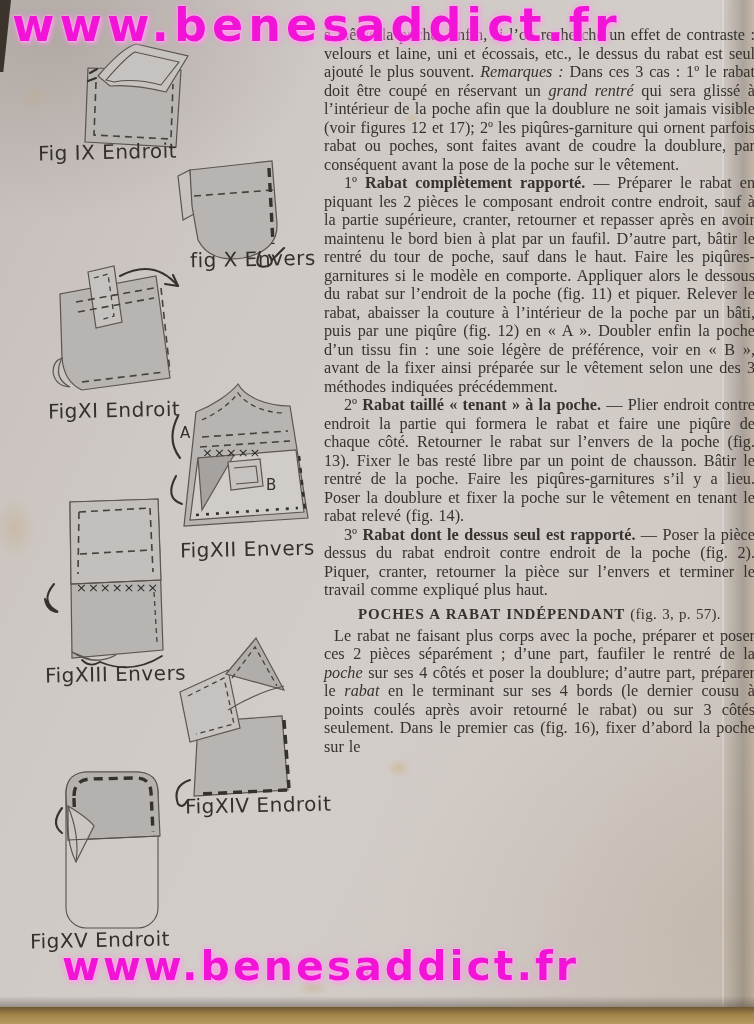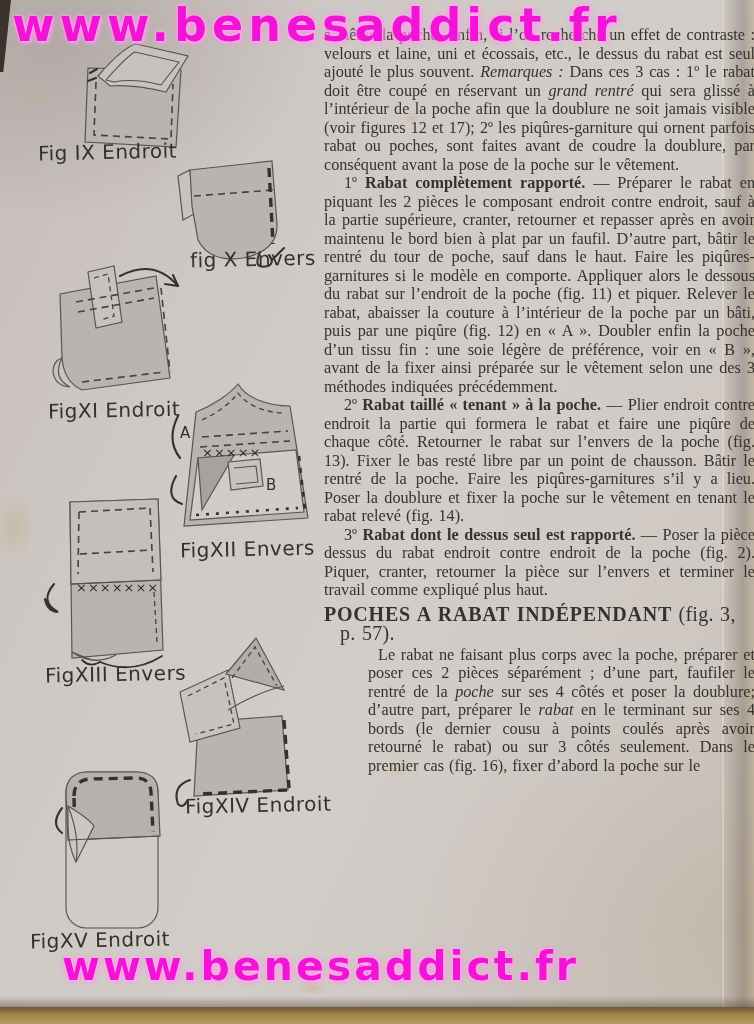--- a/index.html
+++ b/index.html
@@ -41,26 +41,26 @@
   .page-number{position:absolute;left:358px;top:962px;font-size:15px;color:#4e4a46;z-index:5;}
 
   
   .text-col{
     position:absolute;left:324px;top:26px;width:431px;z-index:4;
     font-size:16.2px;line-height:18.5px;color:#36322e;text-align:justify;
     word-spacing:1px;
   }
   .text-col p{margin:0;}
   .text-col p.ind{text-indent:20px;}
-  .text-col p.ind-sm{text-indent:10px;margin-left:44px;}
+  .text-col p.ind-sm{text-indent:10px;}
   .text-col .it{font-style:italic;}
   .text-col .bd{font-weight:bold;margin-top:9px;}
   h2.section{
-    margin:5px 0 3px 0;font-size:20px;line-height:19px;font-weight:normal;
-    padding-left:16px;text-indent:-16px;letter-spacing:.3px;text-align:left;
+    margin:5px 0 3px 0;font-size:15px;line-height:19px;font-weight:normal;
+    padding-left:16px;text-indent:-16px;letter-spacing:.3px;text-align:center;
   }
   h2.section .bd{font-weight:bold;letter-spacing:.8px;}
 
   
   .fig{position:absolute;z-index:3;}
   .fig-label{
     position:absolute;z-index:4;font-family:"DejaVu Sans",sans-serif;
     font-size:20px;color:#34312d;letter-spacing:.5px;transform:rotate(-1.2deg);
     white-space:nowrap;
   }

